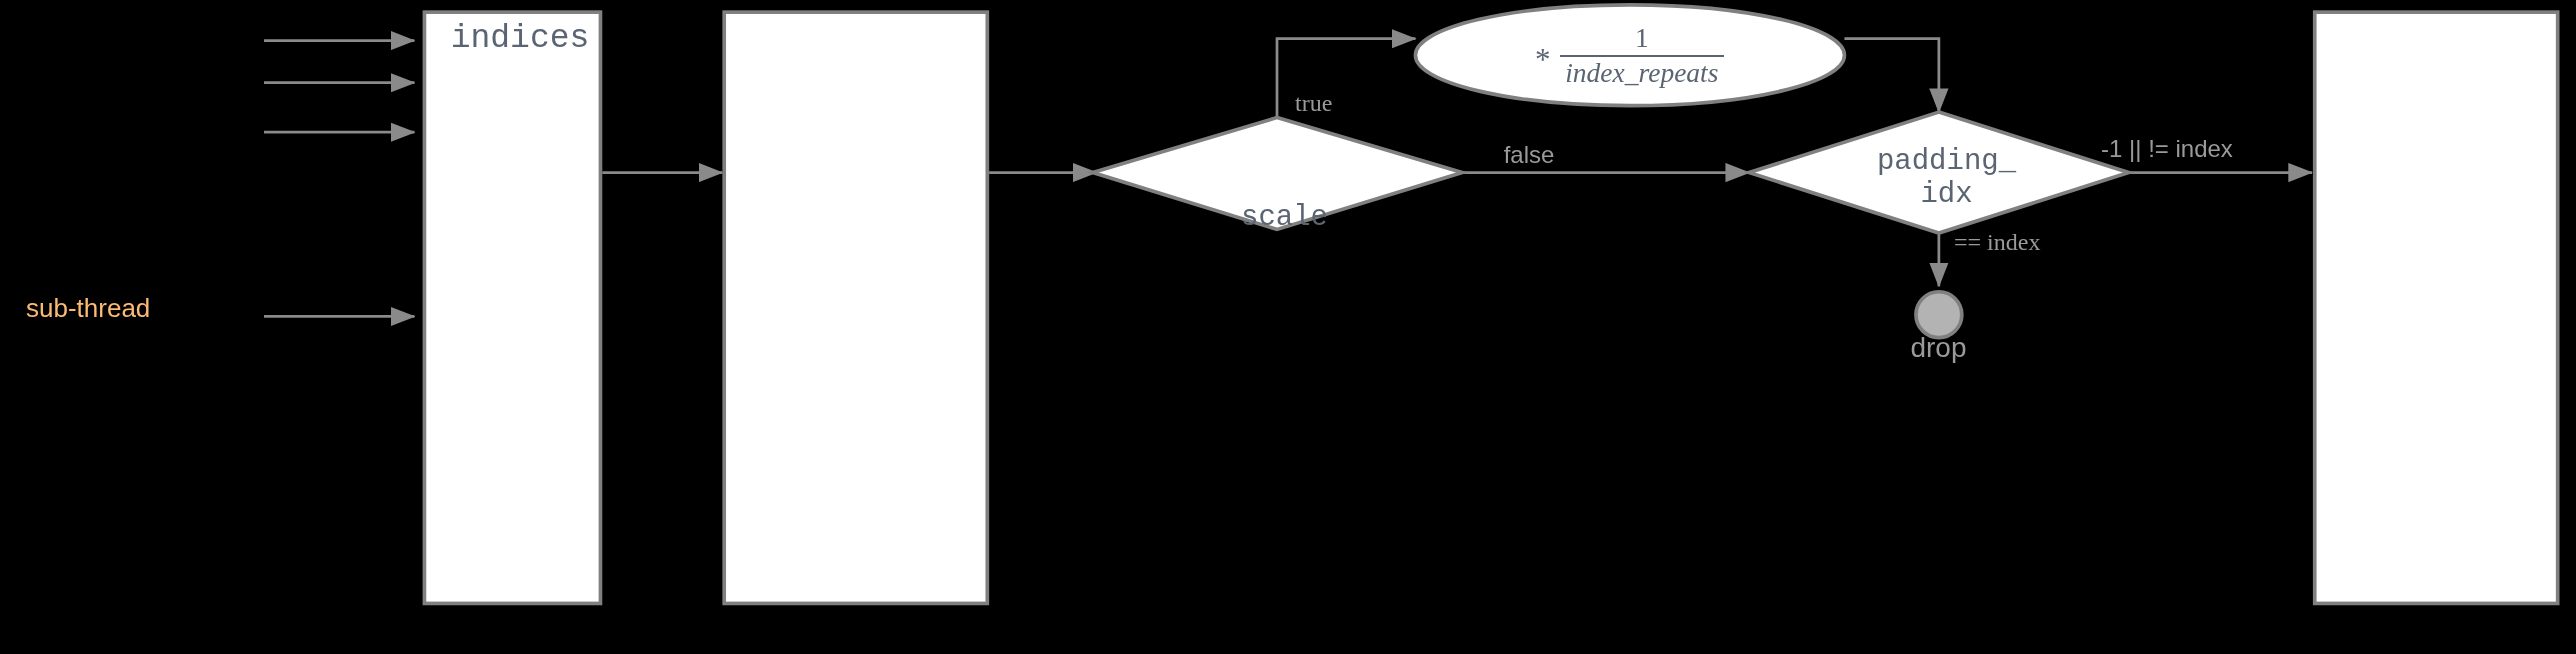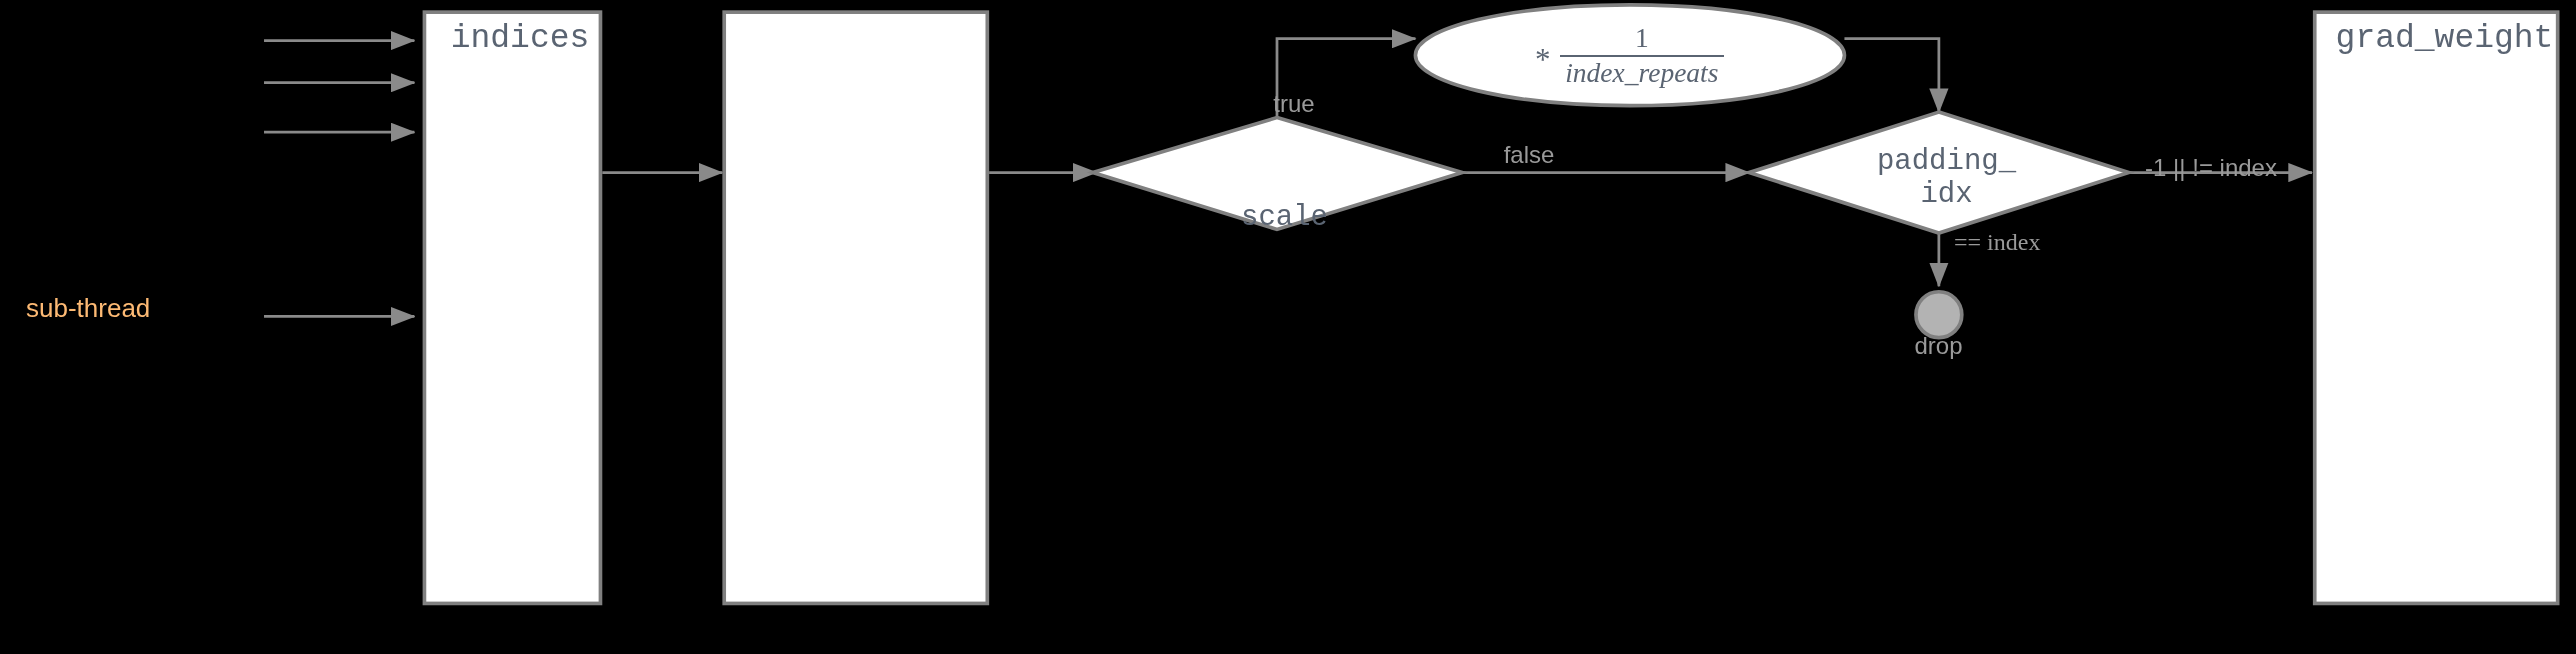--- a/index.html
+++ b/index.html
@@ -49,21 +49,21 @@
   }
   .box-title {
     font-size: 33px;
   }
   .diamond-title {
     font-size: 29px;
   }
   .drop-title {
     position: absolute;
     color: #9a9a9a;
-    font-size: 24px;
+    font-size: 28px;
     font-family: "Liberation Sans", sans-serif;
     text-align: center;
     white-space: pre;
   }
   .formula {
     position: absolute;
     color: #5a6472;
     font-family: "Liberation Serif", serif;
     font-style: italic;
     display: flex;
@@ -160,26 +160,25 @@
     <span class="frac">
       <span class="num">1</span>
       <span class="bar"></span>
       <span class="den">index_repeats</span>
     </span>
   </div>
 
   <div class="node-label diamond-title" style="left:1801px; top:145px; width:275px;">padding_
 idx</div>
 
-  <div class="node-label box-title" style="left:2315px; top:20px; width:243px;">grad_weight</div>
 
   <div class="drop-title" style="left:1879px; top:332px; width:119px;">drop</div>
 
-  <div class="edge-label" style="left:1248px; top:90px; width:92px; text-align:center;">true</div>
+  <div class="edge-label" style="left:1295px; top:90px; width:92px; text-align:left;font-family:Liberation Serif, serif;">true</div>
 
   <div class="edge-label" style="left:1474px; top:141px; width:110px; text-align:center;">false</div>
 
-  <div class="edge-label" style="left:2101px; top:154px; width:220px; text-align:center;">-1 || != index</div>
+  <div class="edge-label" style="left:2101px; top:135px; width:220px; text-align:left;">-1 || != index</div>
 
   <div class="edge-label" style="left:1954px; top:229px; width:165px; text-align:left;font-family:Liberation Serif, serif;">== index</div>
 
 </div>
 
 
 </body></html>

